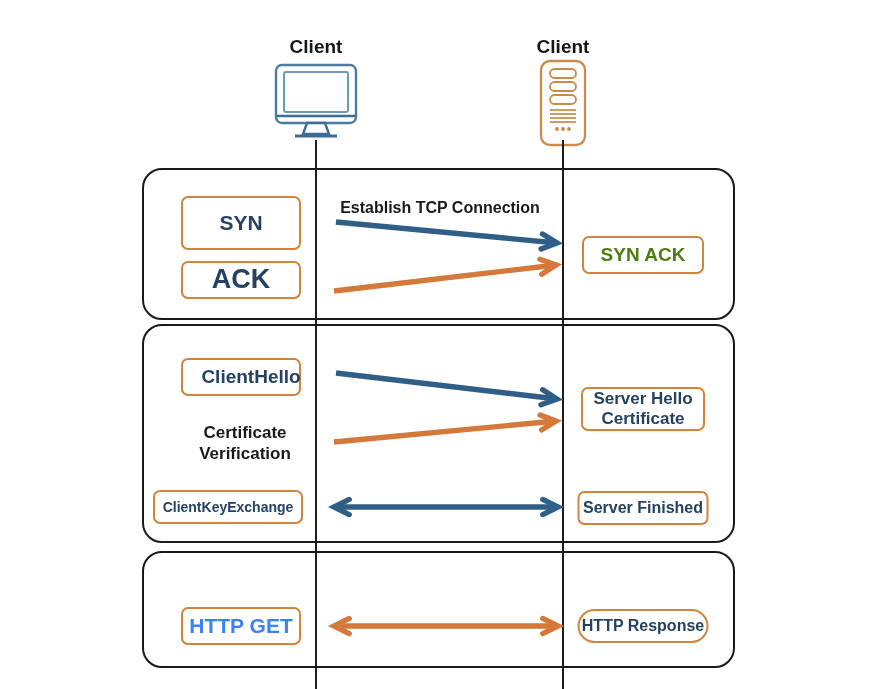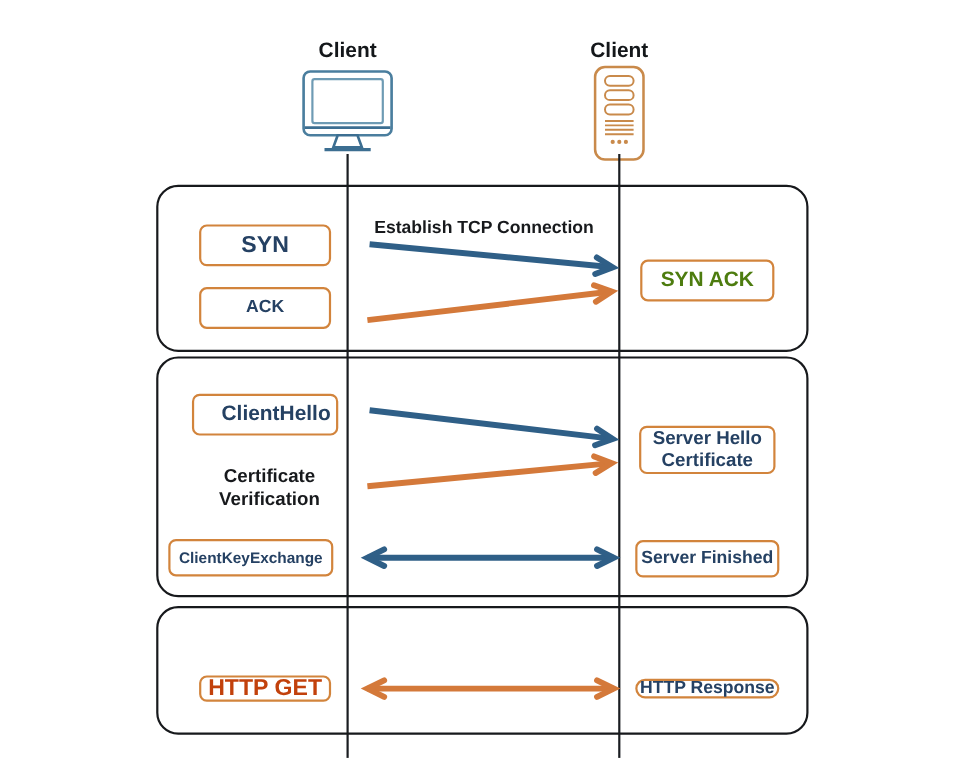--- a/index.html
+++ b/index.html
@@ -137,30 +137,30 @@
 
   <div class="lifeline" id="lifeline-client" style="left: 316px; top: 140px; height: 549px;"></div>
   <div class="lifeline" id="lifeline-server" style="left: 563px; top: 140px; height: 549px;"></div>
 
   <div class="phase" id="phase-box-tcp" style="left: 142px; top: 168px; width: 593px; height: 152px;"></div>
   <div class="phase" id="phase-box-tls" style="left: 142px; top: 324px; width: 593px; height: 219px;"></div>
   <div class="phase" id="phase-box-data" style="left: 142px; top: 551px; width: 593px; height: 117px;"></div>
 
   <div class="phase-title" id="phase-title-tcp" style="left: 440px; top: 188px;">Establish TCP Connection</div>
 
-  <div class="msgbox" id="msgbox-syn" style="left: 241px; top: 223px; width: 120px; height: 38px; font-size: 21px; border-color: rgb(210, 132, 60); color: rgb(37, 65, 99); white-space: pre-line;">SYN</div>
-  <div class="msgbox" id="msgbox-ack" style="left: 241px; top: 280px; width: 120px; height: 38px; font-size: 16px; border-color: rgb(210, 132, 60); color: rgb(37, 65, 99); white-space: pre-line;">ACK</div>
+  <div class="msgbox" id="msgbox-syn" style="left: 241px; top: 223px; width: 120px; height: 54px; font-size: 21px; border-color: rgb(210, 132, 60); color: rgb(37, 65, 99); white-space: pre-line;">SYN</div>
+  <div class="msgbox" id="msgbox-ack" style="left: 241px; top: 280px; width: 120px; height: 38px; font-size: 27px; border-color: rgb(210, 132, 60); color: rgb(37, 65, 99); white-space: pre-line;">ACK</div>
   <div class="msgbox" id="msgbox-syn-ack" style="left: 643px; top: 255px; width: 122px; height: 38px; font-size: 19px; border-color: rgb(210, 132, 60); color: #4d7c0f; white-space: pre-line;">SYN ACK</div>
-  <div class="msgbox" id="msgbox-client-hello" style="left: 241px; top: 377px; width: 133px; height: 38px; font-size: 19px; border-color: rgb(210, 132, 60); color: rgb(37, 65, 99); white-space: pre-line; padding-left: 20px;">ClientHello</div>
+  <div class="msgbox" id="msgbox-client-hello" style="left: 241px; top: 377px; width: 120px; height: 38px; font-size: 19px; border-color: rgb(210, 132, 60); color: rgb(37, 65, 99); white-space: pre-line; padding-left: 20px;">ClientHello</div>
   <div class="msgbox" id="msgbox-server-hello" style="left: 643px; top: 409px; width: 124px; height: 44px; font-size: 17px; border-color: rgb(210, 132, 60); color: rgb(37, 65, 99); white-space: pre-line;">Server Hello
 Certificate</div>
   <div class="msgbox" id="msgbox-client-key-exchange" style="left: 228px; top: 507px; width: 150px; height: 34px; font-size: 14px; border-color: rgb(210, 132, 60); color: rgb(37, 65, 99); white-space: pre-line;">ClientKeyExchange</div>
   <div class="msgbox" id="msgbox-server-finished" style="left: 643px; top: 508px; width: 131px; height: 34px; font-size: 16px; border-color: rgb(210, 132, 60); color: rgb(37, 65, 99); white-space: pre-line;">Server Finished</div>
-  <div class="msgbox" id="msgbox-http-get" style="left: 241px; top: 626px; width: 120px; height: 24px; font-size: 21px; border-color: rgb(210, 132, 60); color: #c2410c; white-space: pre-line;">HTTP GET</div>
-  <div class="msgbox" id="msgbox-http-response" style="left: 643px; top: 626px; width: 131px; height: 18px; font-size: 16px; border-color: rgb(210, 132, 60); color: rgb(37, 65, 99); white-space: pre-line; border-radius: 17px;">HTTP Response</div>
+  <div class="msgbox" id="msgbox-http-get" style="left: 241px; top: 626px; width: 120px; height: 38px; font-size: 21px; border-color: rgb(210, 132, 60); color: #3b82f6; white-space: pre-line;">HTTP GET</div>
+  <div class="msgbox" id="msgbox-http-response" style="left: 643px; top: 626px; width: 131px; height: 34px; font-size: 16px; border-color: rgb(210, 132, 60); color: rgb(37, 65, 99); white-space: pre-line; border-radius: 17px;">HTTP Response</div>
 
   <div class="note" id="note-certificate-verification" style="left: 245px; top: 443px;">Certificate
 Verification</div>
 
   <svg id="arrows">
       <g>
         <line x1="336" y1="222" x2="557" y2="243" stroke="#2F5F87" stroke-width="5.4" stroke-linecap="butt"></line>
         <path d="M 541.1214854371347 249.07229571717912 L 557 243 L 542.5493475103318 234.04574723258014" fill="none" stroke="#2F5F87" stroke-width="5.4" stroke-linecap="round" stroke-linejoin="miter"></path>
       </g>
       <g>

